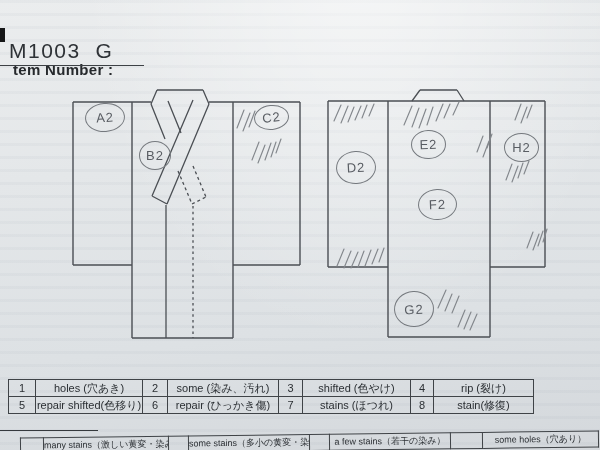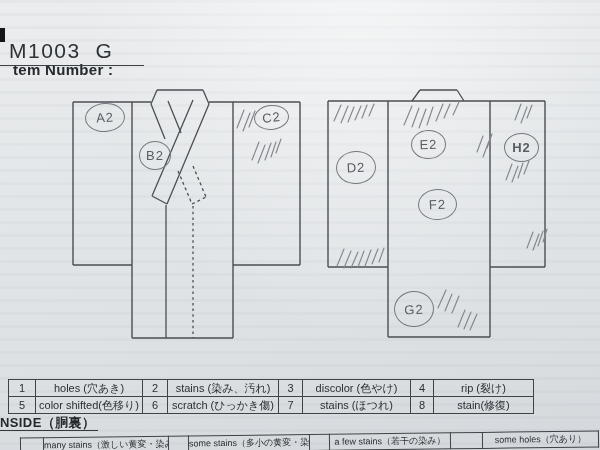--- a/index.html
+++ b/index.html
@@ -98,60 +98,59 @@
     </div>
   <div class="mark" style="left:411px;top:130px;width:33px;height:27px;transform:rotate(-2deg);">
       <span>E2</span>
     </div>
   <div class="mark" style="left:418px;top:189px;width:37px;height:29px;transform:rotate(-2deg);">
       <span>F2</span>
     </div>
   <div class="mark" style="left:394px;top:291px;width:38px;height:34px;transform:rotate(-3deg);">
       <span>G2</span>
     </div>
-  <div class="mark" style="left:504px;top:133px;width:33px;height:27px;font-weight:bold;">
+  <div class="mark" style="left:504px;top:133px;width:33px;height:27px;">
       <span>H2</span>
     </div>
 
   <table class="cond legend-table">
     <colgroup>
       <col style="width:27px">
         <col style="width:107px">
         <col style="width:25px">
         <col style="width:111px">
       <col style="width:24px">
         <col style="width:108px">
         <col style="width:23px">
         <col style="width:100px">
     </colgroup>
     <tbody>
         <tr>
       <td>1</td>
       <td>holes (穴あき)</td>
       <td>2</td>
-      <td>stains (染み、汚れ)</td>
+      <td>some (染み、汚れ)</td>
       <td>3</td>
-      <td>discolor (色やけ)</td>
+      <td>shifted (色やけ)</td>
       <td>4</td>
       <td>rip (裂け)</td>
     </tr>
     <tr>
       <td>5</td>
-      <td>color shifted(色移り)</td>
+      <td>repair shifted(色移り)</td>
       <td>6</td>
-      <td>scratch (ひっかき傷)</td>
+      <td>repair (ひっかき傷)</td>
       <td>7</td>
       <td>stains (ほつれ)</td>
       <td>8</td>
       <td>stain(修復)</td>
     </tr>
   </tbody>
     </table>
 
-  <div class="inside-title">NSIDE（胴裏）</div>
   <div class="inside-underline"></div>
 
   <table class="cond inside-table">
     <colgroup>
       <col style="width:23px">
         <col style="width:125px">
         <col style="width:20px">
         <col style="width:121px">
       <col style="width:20px">
         <col style="width:121px">

